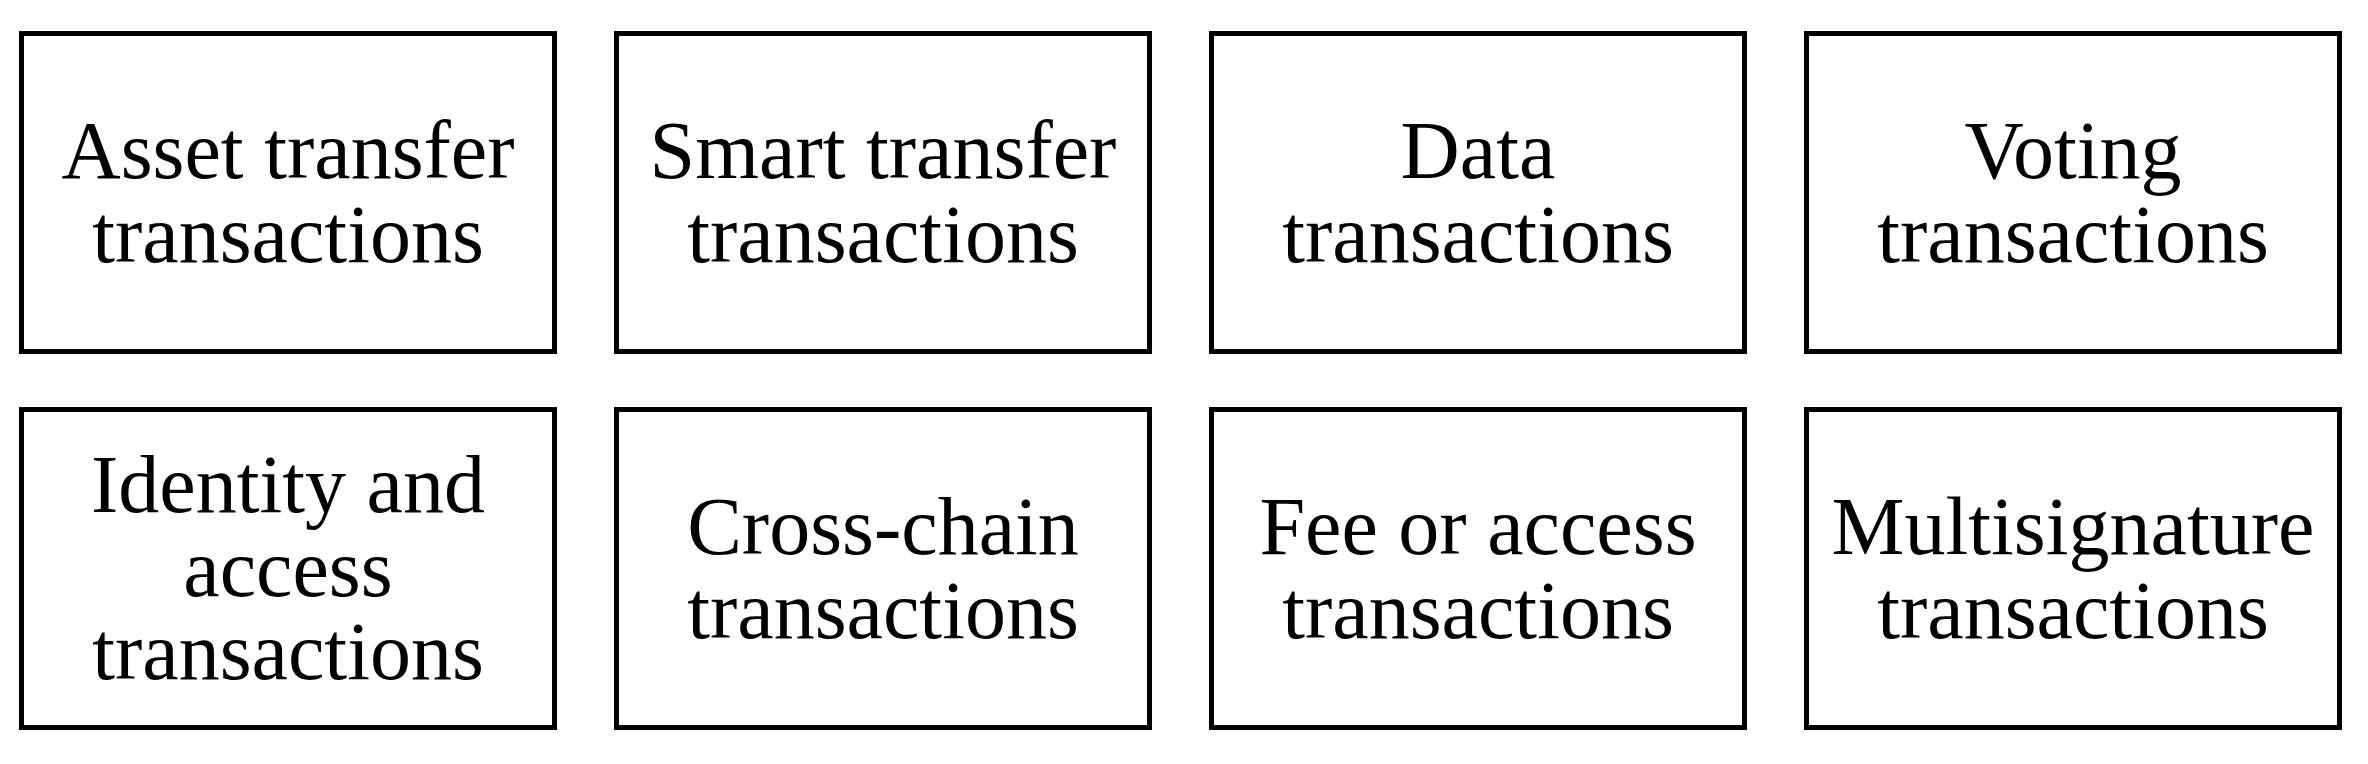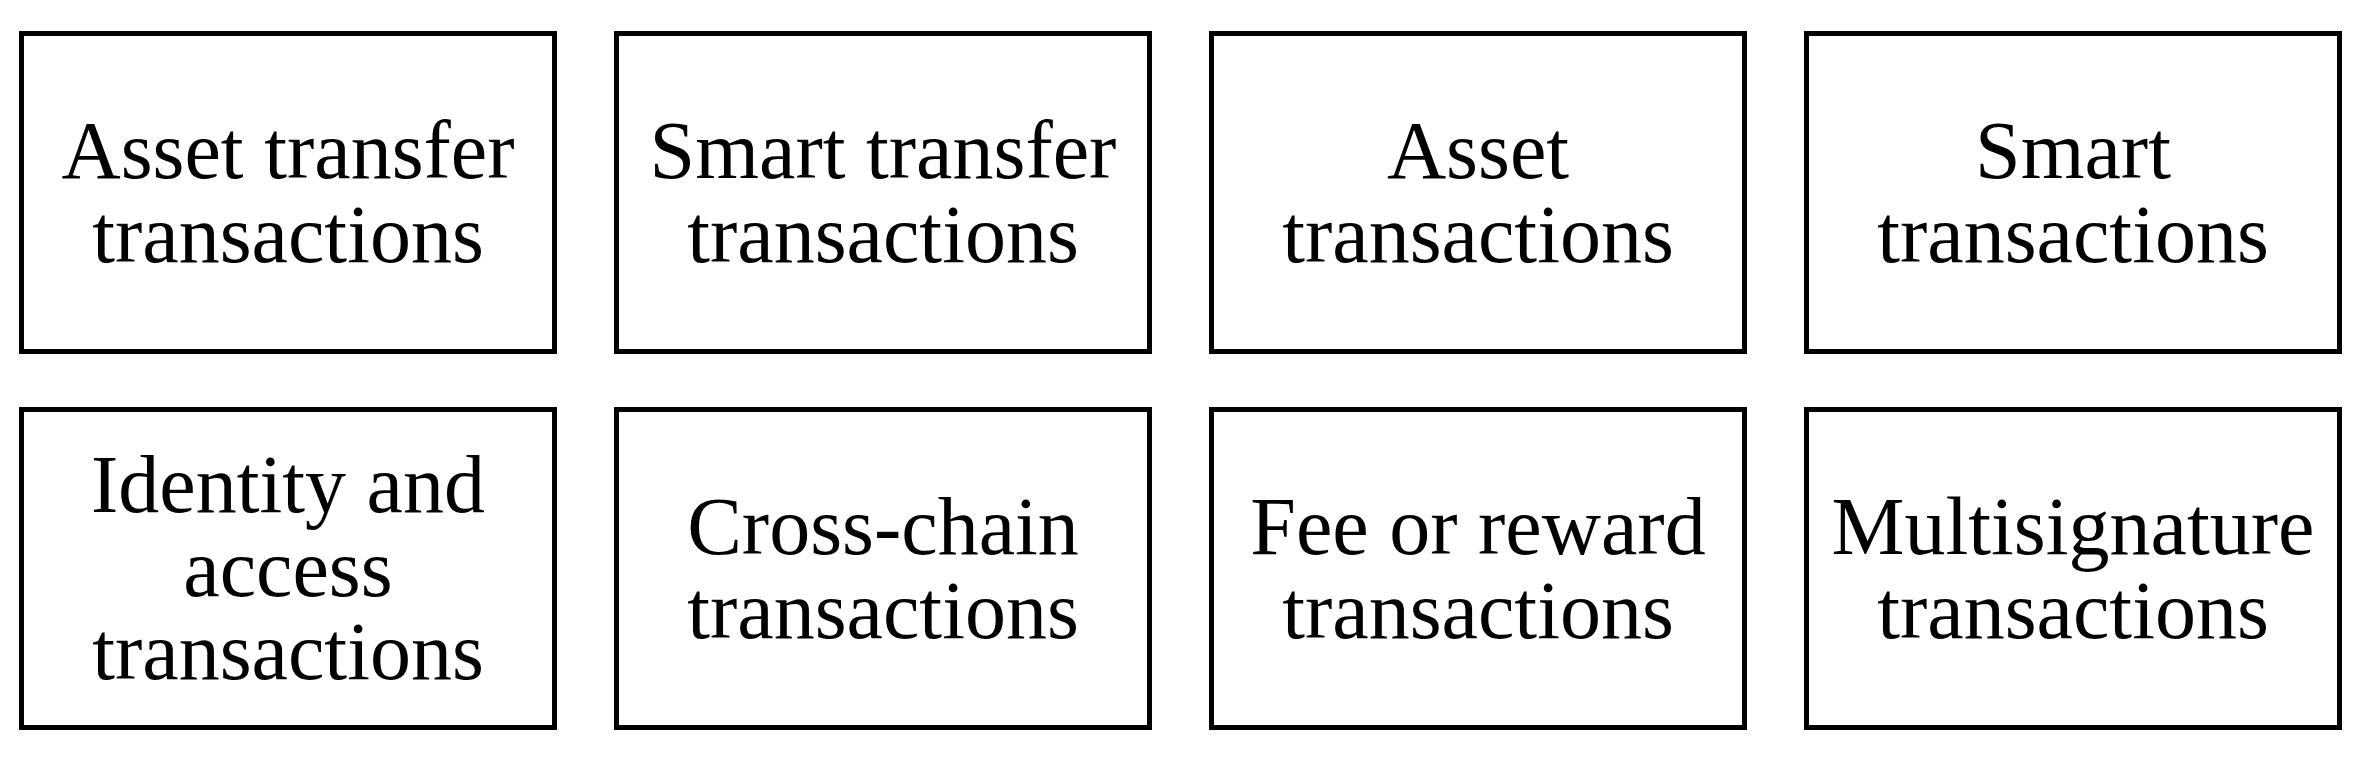--- a/index.html
+++ b/index.html
@@ -43,37 +43,37 @@
 <div class="canvas">
   <div class="tx-box">
     <span class="tx-label">Asset transfer
 transactions</span>
   </div>
   <div class="tx-box">
     <span class="tx-label">Smart transfer
 transactions</span>
   </div>
   <div class="tx-box">
-    <span class="tx-label">Asset
+    <span class="tx-label">Data
 transactions</span>
   </div>
   <div class="tx-box">
-    <span class="tx-label">Smart
+    <span class="tx-label">Voting
 transactions</span>
   </div>
   <div class="tx-box">
     <span class="tx-label">Identity and
 access
 transactions</span>
   </div>
   <div class="tx-box">
     <span class="tx-label">Cross-chain
 transactions</span>
   </div>
   <div class="tx-box">
-    <span class="tx-label">Fee or reward
+    <span class="tx-label">Fee or access
 transactions</span>
   </div>
   <div class="tx-box">
     <span class="tx-label">Multisignature
 transactions</span>
   </div>
 </div>
 
 </body></html>

